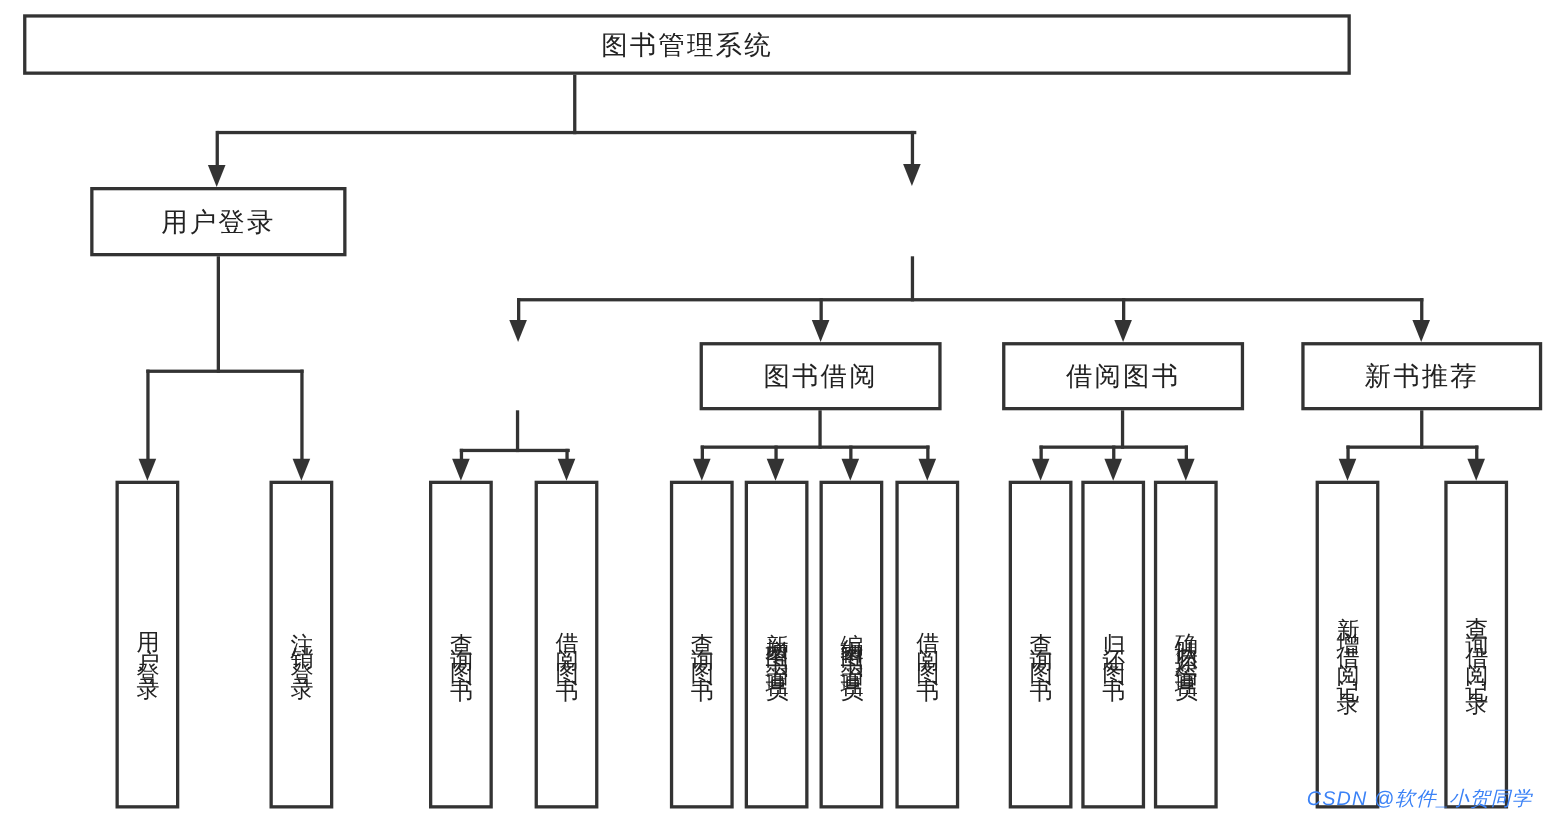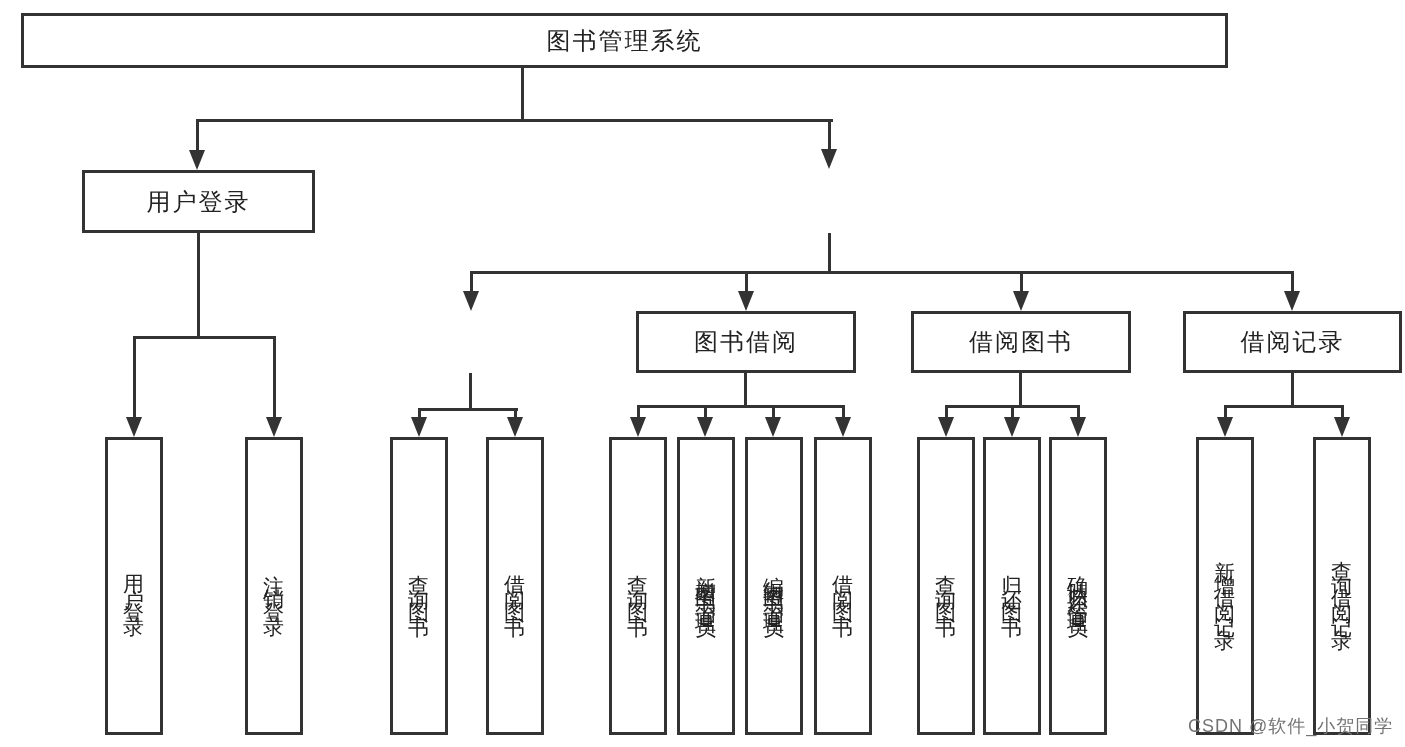--- a/index.html
+++ b/index.html
@@ -42,41 +42,42 @@
     position:absolute;width:0;height:0;
     border-left:8px solid transparent;
     border-right:8px solid transparent;
     border-top:20px solid #333333;
   }
   
   .watermark{
     position:absolute;
     left:1188px;top:714px;
     font-size:18px;
-    color:#737373;
+    color:#3b82f6;
     letter-spacing:1px;
     white-space:nowrap;
+    font-style:italic;
   }
 </style>
 </head>
 <body>
 
 <div id="canvas">
 
   <div class="node h" style="left:21px;top:13px;width:1207px;height:55px;">图书管理系统</div>
 
   <div class="node h" style="left:82px;top:170px;width:233px;height:63px;">用户登录</div>
 
 
 
   <div class="node h" style="left:636px;top:311px;width:220px;height:62px;">图书借阅</div>
 
   <div class="node h" style="left:911px;top:311px;width:220px;height:62px;">借阅图书</div>
 
-  <div class="node h" style="left:1183px;top:311px;width:219px;height:62px;">借阅记录</div>
+  <div class="node h" style="left:1183px;top:311px;width:219px;height:62px;">新书推荐</div>
 
   <div class="node v" style="left:105px;">用户登录</div>
   <div class="node v" style="left:245px;">注销登录</div>
 
   <div class="node v" style="left:390px;">查询图书</div>
   <div class="node v" style="left:486px;">借阅图书</div>
 
   <div class="node v" style="left:609px;">查询图书</div>
   <div class="node v long" style="left:677px;">新增图书（管理员）</div>
   <div class="node v long" style="left:745px;">编辑图书（管理员）</div>

